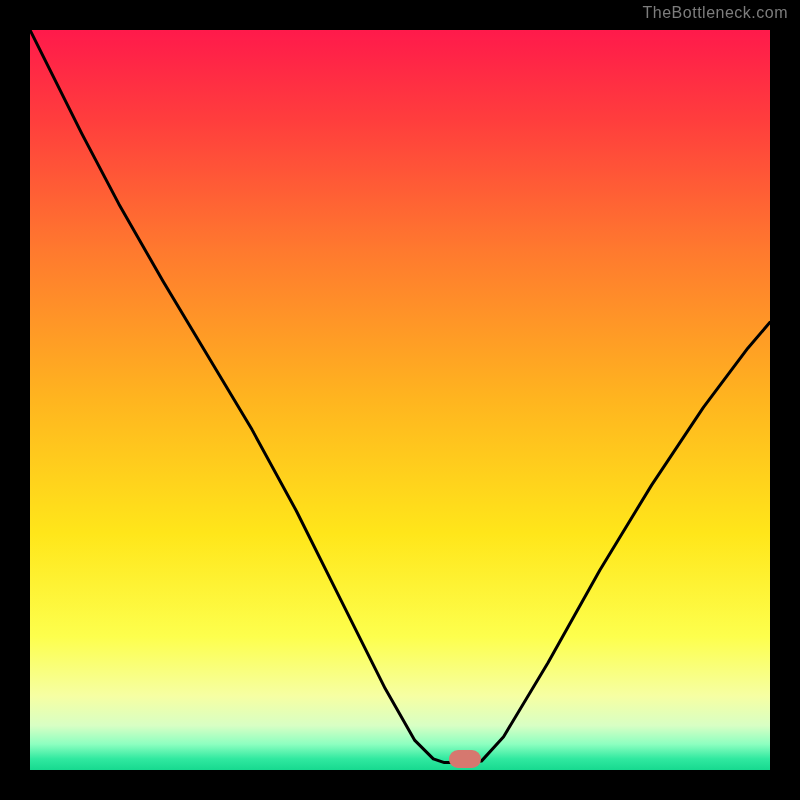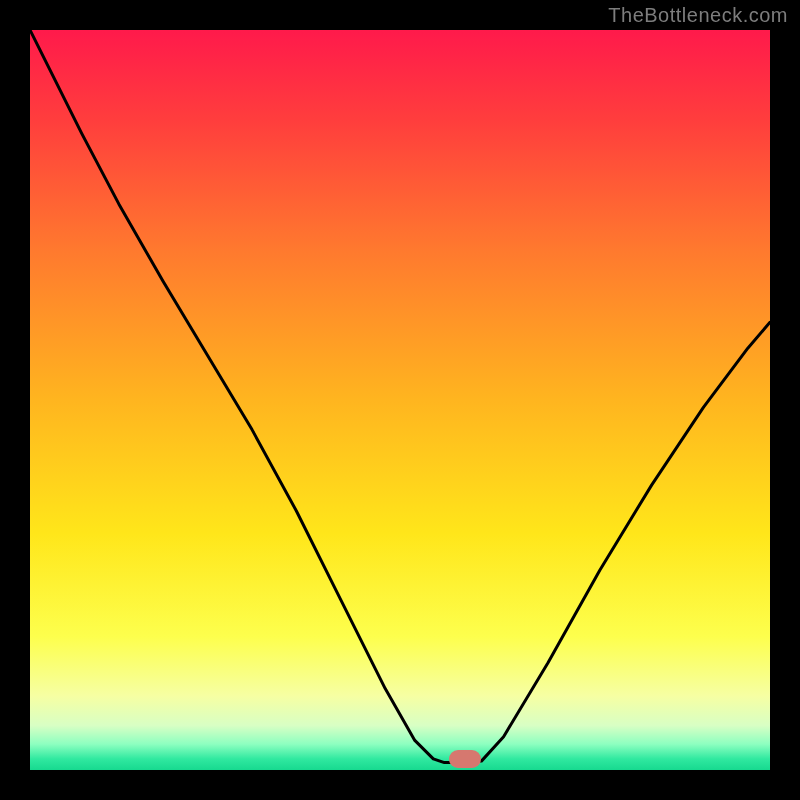--- a/index.html
+++ b/index.html
@@ -14,21 +14,21 @@
     position: relative;
     width: 800px;
     height: 800px;
     background: #000;
   }
   .watermark {
     position: absolute;
     top: 4px;
     right: 12px;
     color: #7d7d7d;
-    font-size: 20px;
+    font-size: 16px;
     font-weight: 500;
     letter-spacing: 0.5px;
     z-index: 5;
   }
   .plot-area {
     position: absolute;
     left: 30px;
     top: 30px;
     width: 740px;
     height: 740px;

